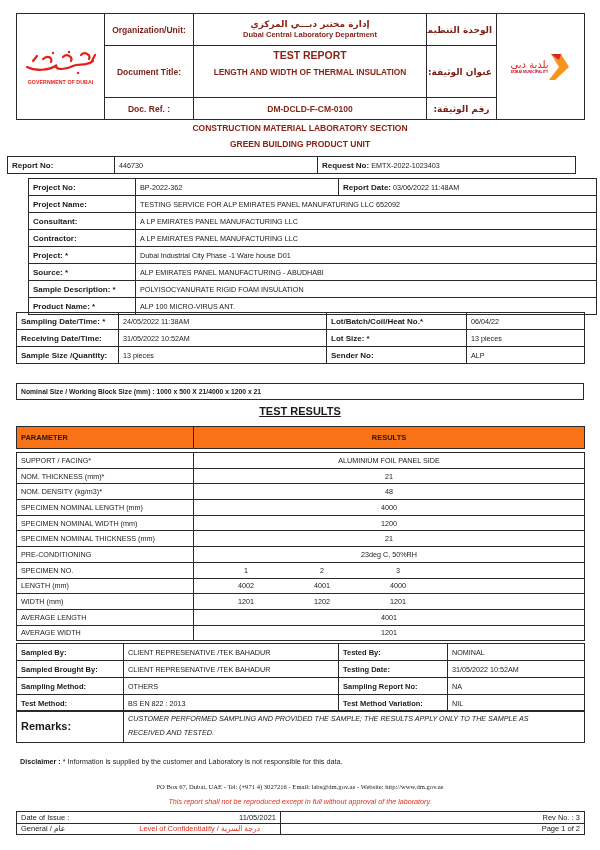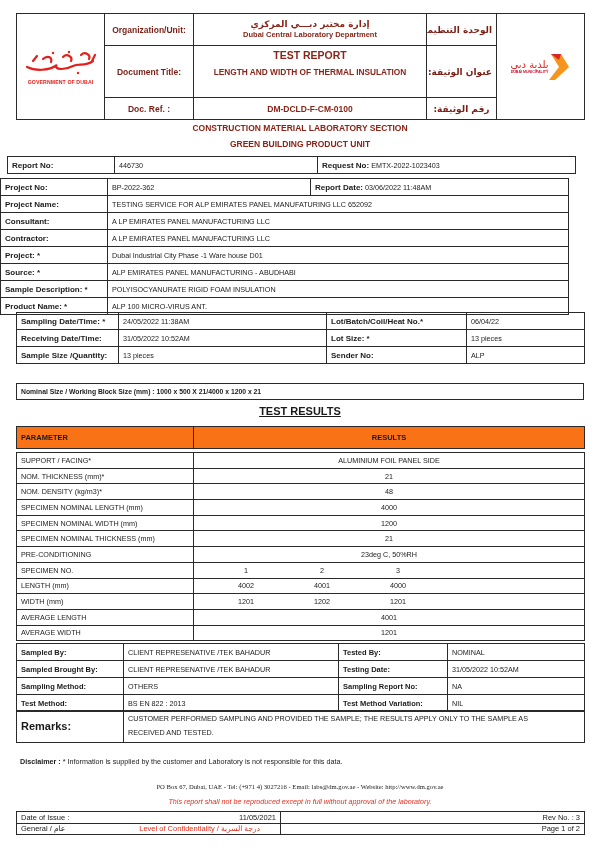--- a/index.html
+++ b/index.html
@@ -109,21 +109,21 @@
     <td class="lbl">Report No:</td>
     <td>446730</td>
     <td>
       <b style="font-size:8px">Request No:</b>
       <span>EMTX-2022-1023403</span>
     </td>
   </tr>
 </tbody>
   </table>
 
-<table class="abs info" style="left:0;top:178px;width:568px;">
+<table class="abs info" style="left:28px;top:178px;width:568px;">
   <colgroup>
       <col style="width:107px">
       <col style="width:203px">
       <col style="width:258px">
     </colgroup>
   <tbody>
       <tr>
     <td class="lbl">Project No:</td>
     <td>BP-2022-362</td>
     <td>
@@ -325,21 +325,21 @@
   </table>
 
 <table class="abs info" style="left:16px;top:710px;width:568px;">
   <colgroup>
       <col style="width:107px">
       <col style="width:461px">
     </colgroup>
   <tbody>
       <tr>
     <td class="lbl" style="vertical-align:top;padding-top:9px;font-size:11px;height:32px;">Remarks:</td>
-    <td style="white-space:normal;line-height:14px;padding-top:1px;vertical-align:top;">
+    <td style="white-space:normal;line-height:14px;padding-top:1px;vertical-align:top;font-style:italic;">
       <div style="white-space:nowrap;">CUSTOMER PERFORMED SAMPLING AND PROVIDED THE SAMPLE; THE RESULTS APPLY ONLY TO THE SAMPLE AS</div>
       <div>RECEIVED AND TESTED.</div>
     </td>
   </tr>
 </tbody>
   </table>
 
 <div class="abs disc">
   <b>Disclaimer :</b>
   <span>* Information is supplied by the customer and Laboratory is not responsible for this data.</span>

